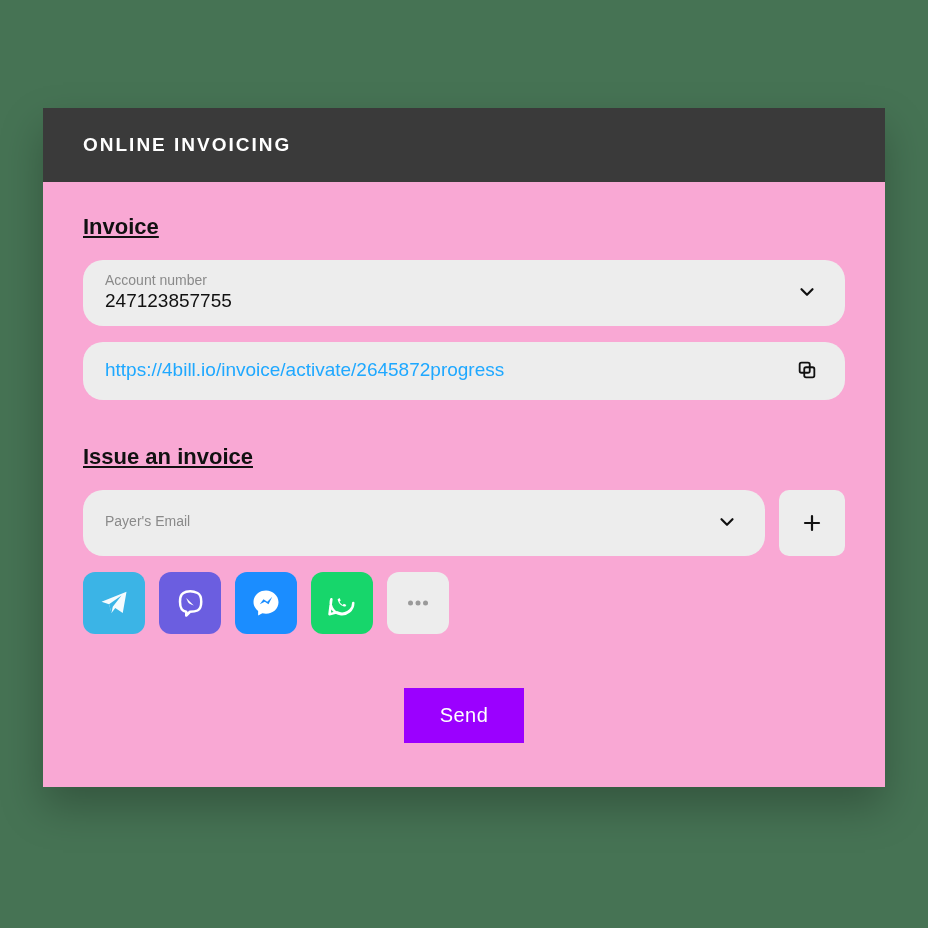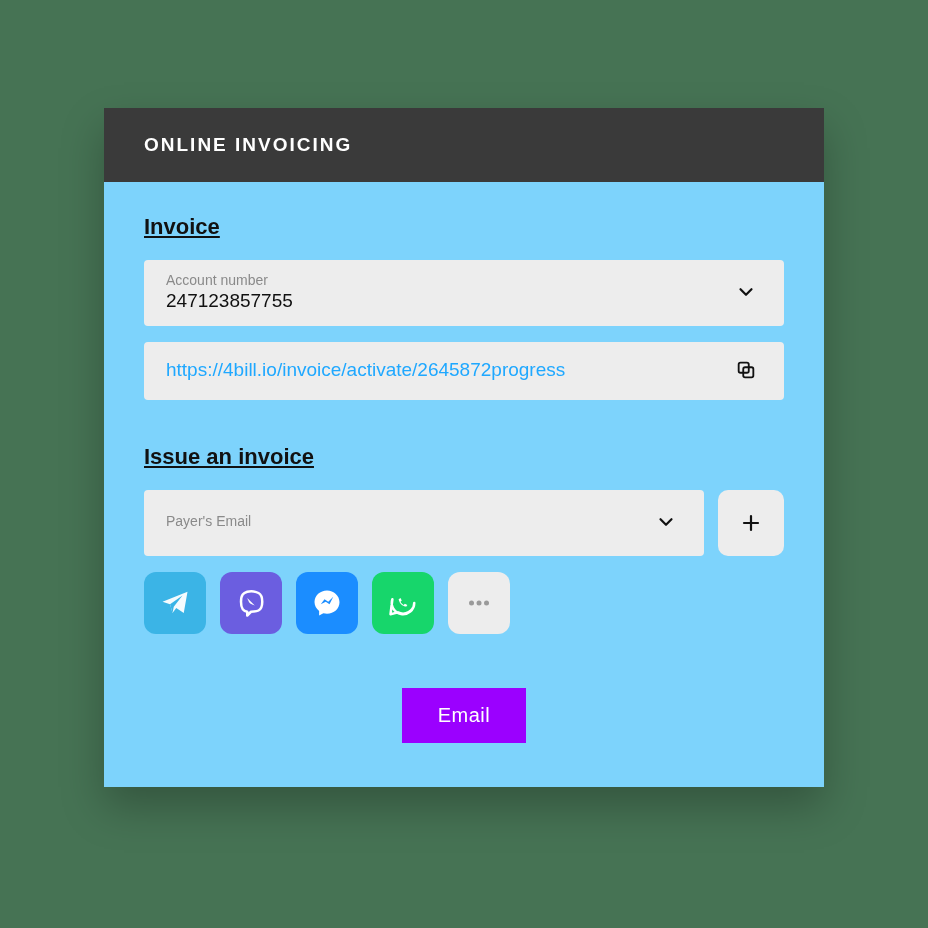--- a/index.html
+++ b/index.html
@@ -6,22 +6,22 @@
   html, body { width: 928px; height: 928px; }
   body {
     background: #467354;
     font-family: -apple-system, BlinkMacSystemFont, "Segoe UI", Arial, sans-serif;
     display: flex;
     align-items: flex-start;
     justify-content: center;
     padding-top: 108px;
   }
   .card {
-    width: 720px;
-    background: #7dd3fc;
+    width: 842px;
+    background: #f9a8d4;
     box-shadow: 0 20px 40px rgba(0,0,0,0.25);
   }
   .card-header {
     background: #3a3a3a;
     color: #ffffff;
     padding: 26px 40px;
     font-size: 19px;
     letter-spacing: 2px;
     font-weight: 600;
   }
@@ -33,21 +33,21 @@
     font-weight: 700;
     color: #111;
     margin-bottom: 20px;
     text-decoration: underline;
   }
   .section-title.mt {
     margin-top: 44px;
   }
   .field {
     background: #ededed;
-    border-radius: 4px;
+    border-radius: 20px;
     padding: 12px 22px 14px 22px;
     display: flex;
     align-items: center;
     justify-content: center;
     margin-bottom: 16px;
   }
   .field-text { flex: 1; min-width: 0; }
   .field-label {
     font-size: 14px;
     color: #8a8a8a;
@@ -217,17 +217,17 @@
           <svg width="30" height="30" viewBox="0 0 24 24" fill="#9a9a9a">
               <circle cx="6" cy="12" r="2"></circle>
               <circle cx="12" cy="12" r="2"></circle>
               <circle cx="18" cy="12" r="2"></circle>
             </svg>
         </span>
       </div>
     </div>
 
     <div class="send-row">
-      <button class="send-btn">Email</button>
+      <button class="send-btn">Send</button>
     </div>
 
   </div>
 </div>
 
 </body></html>

